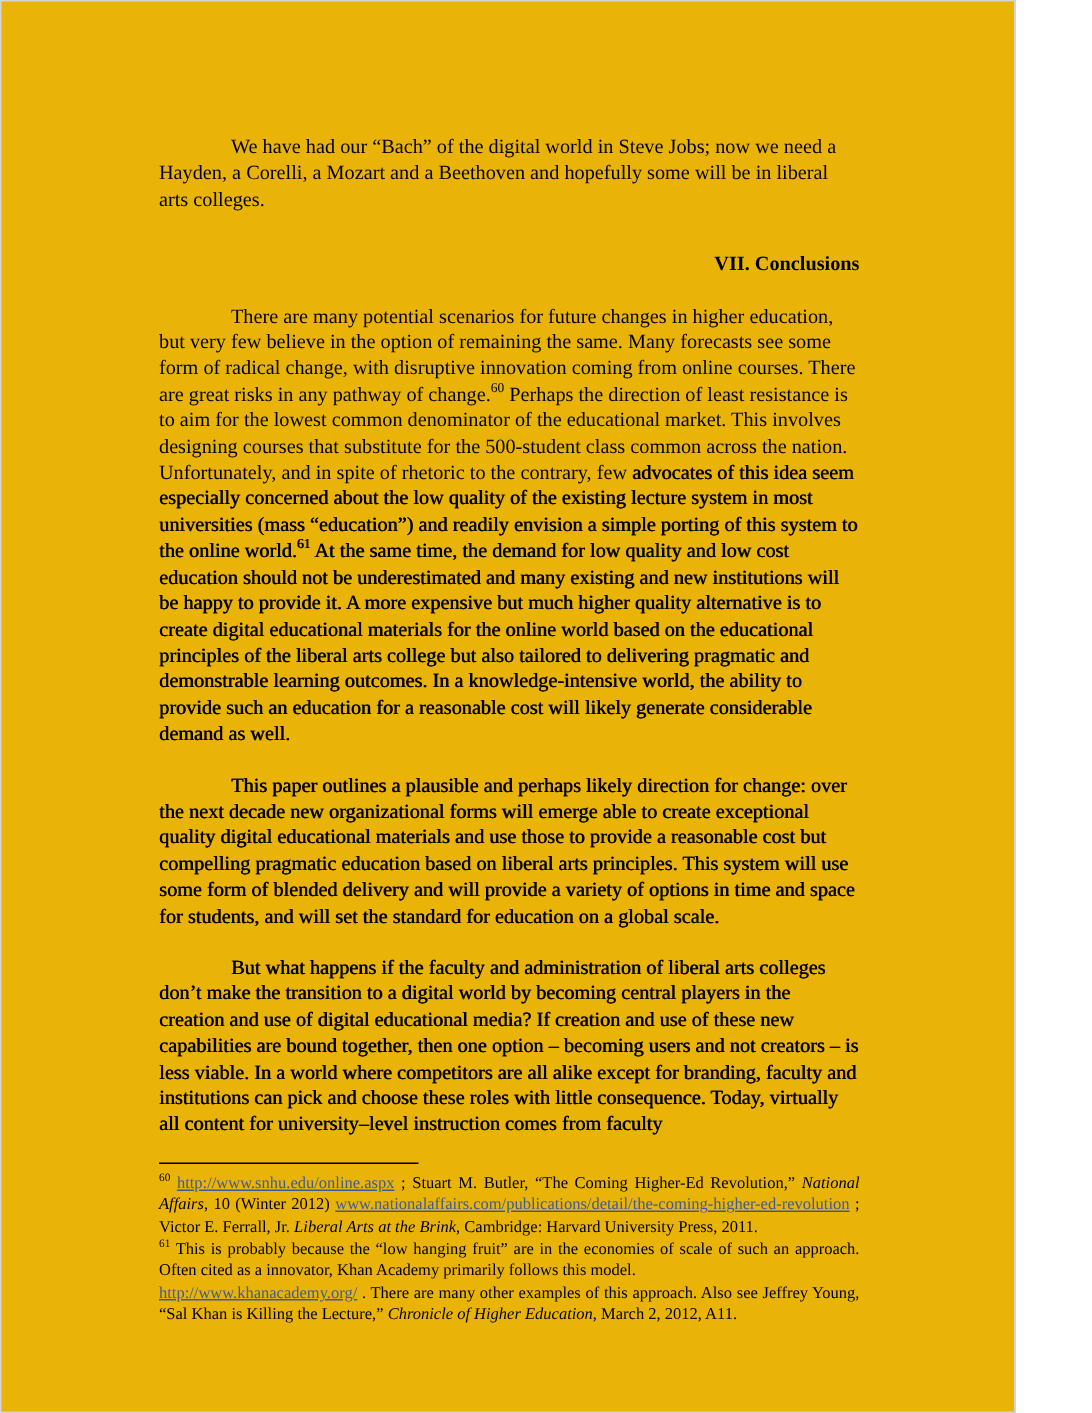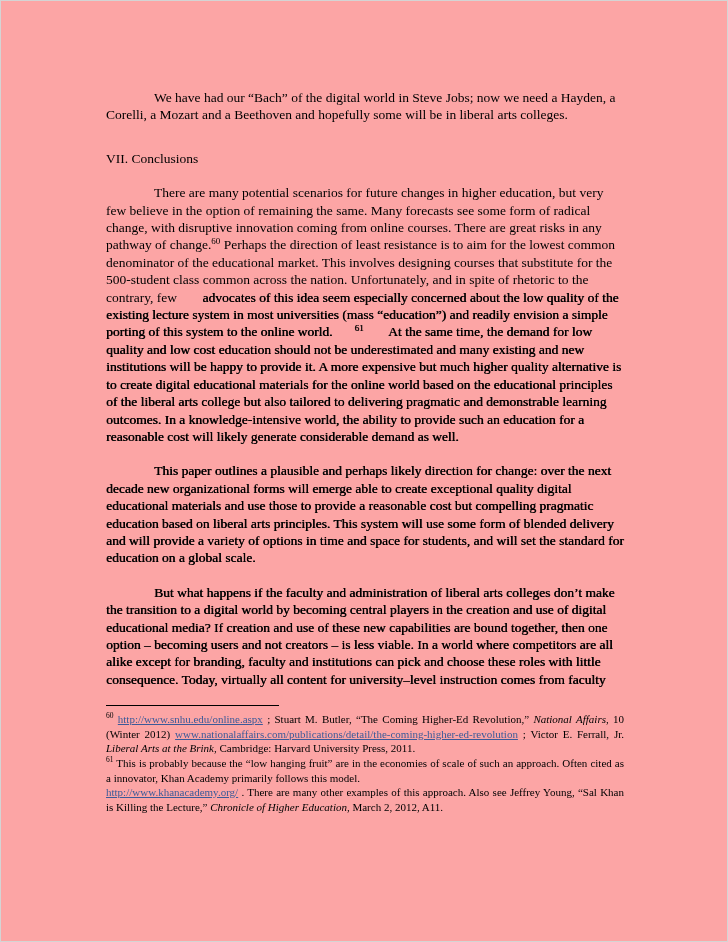--- a/index.html
+++ b/index.html
@@ -2,51 +2,51 @@
 <html style="--color-link: #3c5a99; --color-text: #000000; --color-page_border: #d4d4d4;"><head>
 <meta charset="utf-8">
 <style>
   html, body {
     margin: 0;
     padding: 0;
     background: #ffffff;
   }
   .page {
     position: relative;
-    width: 728px;
+    width: 677px;
     height: 942px;
     box-sizing: border-box;
-    background: #fca5a5;
+    background: #eab308;
     border: 1px solid var(--color-page_border, #d4d4d4);
     padding: 88px 103px 0 105px;
     font-family: "Liberation Serif", "DejaVu Serif", serif;
     font-size: 13.5px;
     line-height: 17.4px;
     color: var(--color-text, #000000);
     overflow: hidden;
   }
   p.body-para {
     margin: 0 0 17px 0;
     text-indent: 48px;
     text-align: left;
   }
   h2.section-heading {
     font-size: 13.5px;
     line-height: 17.4px;
-    font-weight: normal;
+    font-weight: bold;
     margin: 26px 0 17px 0;
+    text-align: right;
   }
   sup {
     font-size: 9px;
     line-height: 0;
     vertical-align: super;
   }
   .heavy {
     text-shadow: 0.4px 0 currentColor;
-    margin-left: 22px;
   }
   .footnote-sep {
     width: 173px;
     border-top: 1px solid #000;
     margin: 12px 0 6px 0;
   }
   p.footnote {
     margin: 0;
     font-size: 11px;
     line-height: 14.6px;

